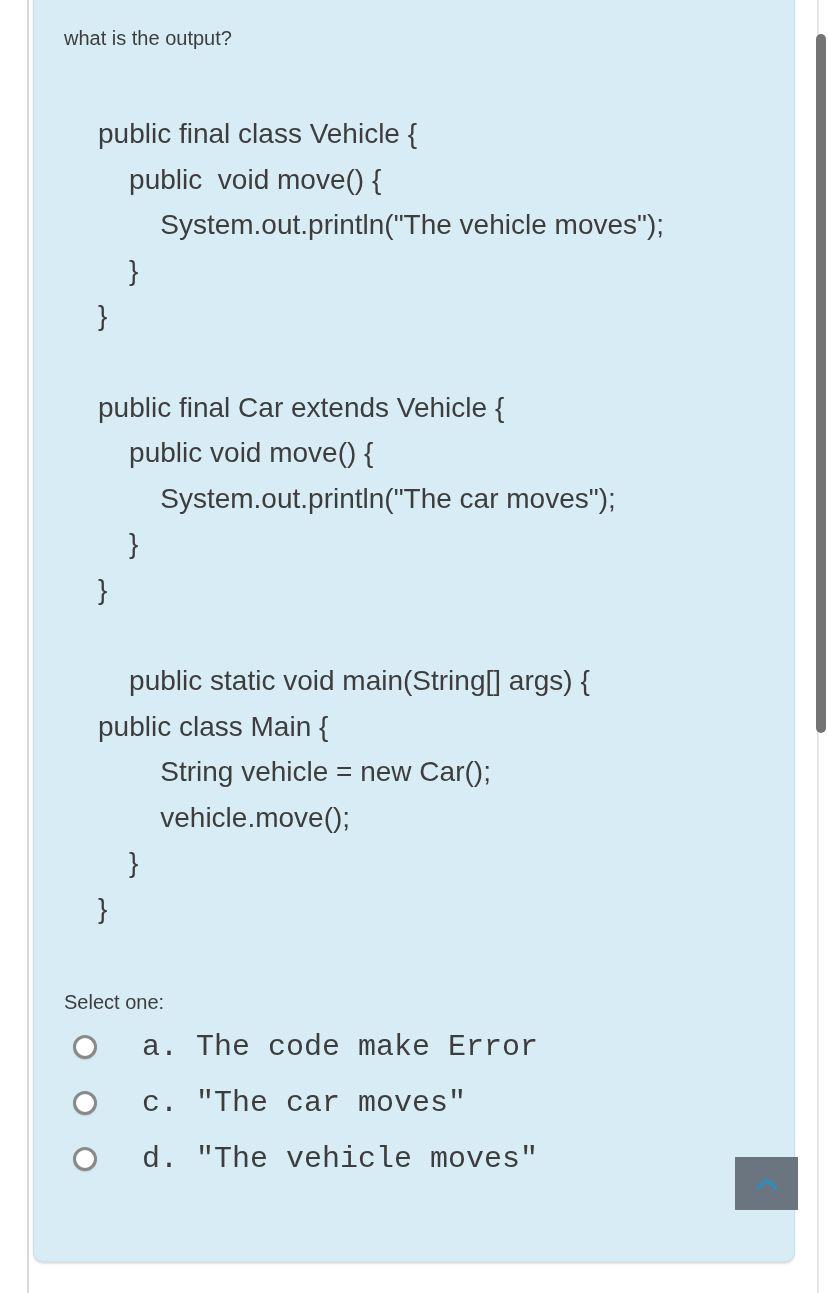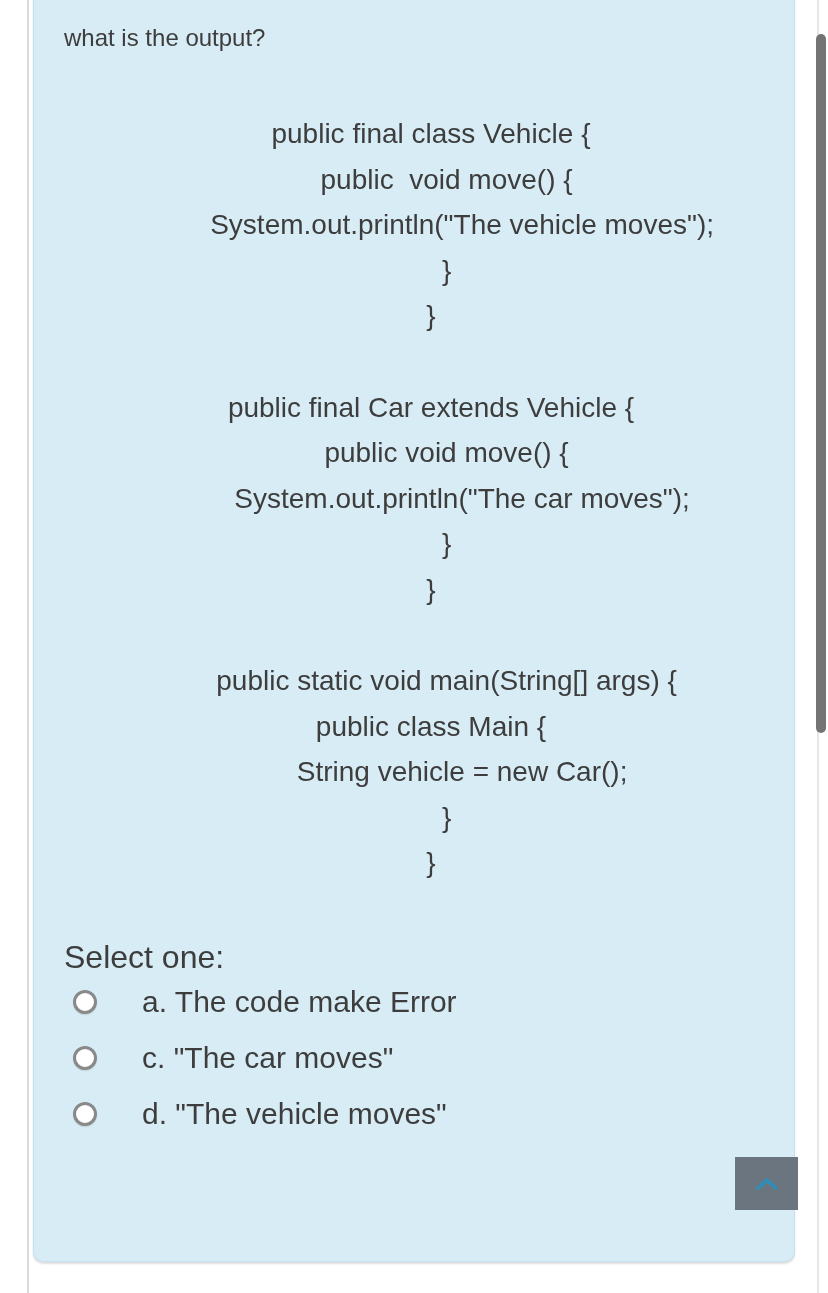--- a/index.html
+++ b/index.html
@@ -22,32 +22,32 @@
   .question-card{
     position:absolute;left:33px;top:-24px;width:762px;height:1286px;
     background:var(--card_bg);
     border:1px solid var(--card_border);
     border-radius:10px;
     box-shadow:0 2px 2px rgba(0,0,0,0.13);
     padding:0 30px;
   }
   .prompt{
     margin:44px 0 0 0;
-    font-size:24px;line-height:34px;color:var(--text);
+    font-size:20px;line-height:34px;color:var(--text);
   }
   .code{margin:46px 0 0 34px;}
   .code.first{margin-top:56px;}
   .code-line{
-    font-size:28px;line-height:45.5px;white-space:pre;color:var(--text);text-align:center;
+    font-size:28px;line-height:45.5px;white-space:pre;color:var(--text);
   }
   .select-label{
     margin:54px 0 0 0;
-    font-size:32px;line-height:34px;color:var(--text);
+    font-size:20px;line-height:34px;color:var(--text);
   }
-  .options{margin:0;}
+  .options{margin:0;font-family:Liberation Mono, monospace;}
   .option{
     display:flex;align-items:center;height:56px;cursor:pointer;
   }
   .radio{
     flex:none;width:24px;height:24px;margin-left:9px;
     border:3px solid var(--radio_border);border-radius:50%;
     background:#ffffff;box-shadow:0 1px 1px rgba(0,0,0,0.12);
   }
   .option-label{
     margin-left:45px;font-size:30px;line-height:36px;
@@ -92,20 +92,21 @@
     <div class="code-line">    public void move() {</div>
     <div class="code-line">        System.out.println("The car moves");</div>
     <div class="code-line">    }</div>
     <div class="code-line">}</div>
   </div>
 
   <div class="code">
     <div class="code-line">    public static void main(String[] args) {</div>
     <div class="code-line">public class Main {</div>
     <div class="code-line">        String vehicle = new Car();</div>
+    <div class="code-line">        vehicle.move();</div>
     <div class="code-line">    }</div>
     <div class="code-line">}</div>
   </div>
 
   <p class="select-label">Select one:</p>
 
   <div class="options">
     <div class="option">
       <span class="radio"></span>
       <span class="option-label">a. The code make Error</span>

